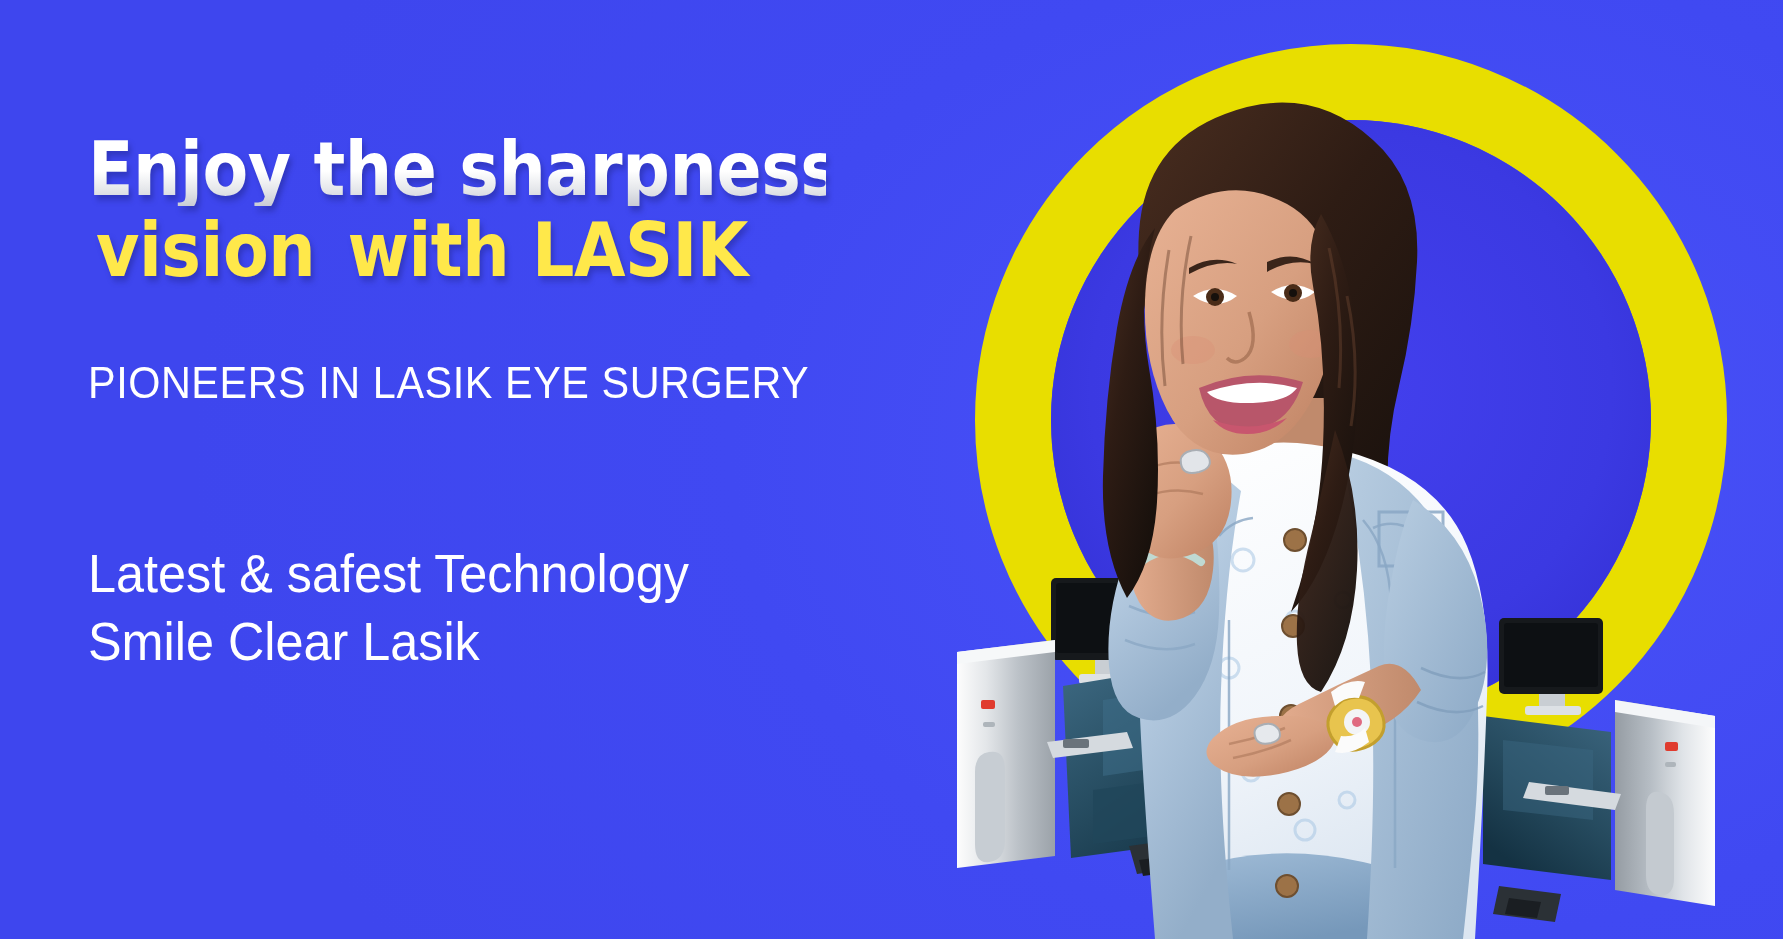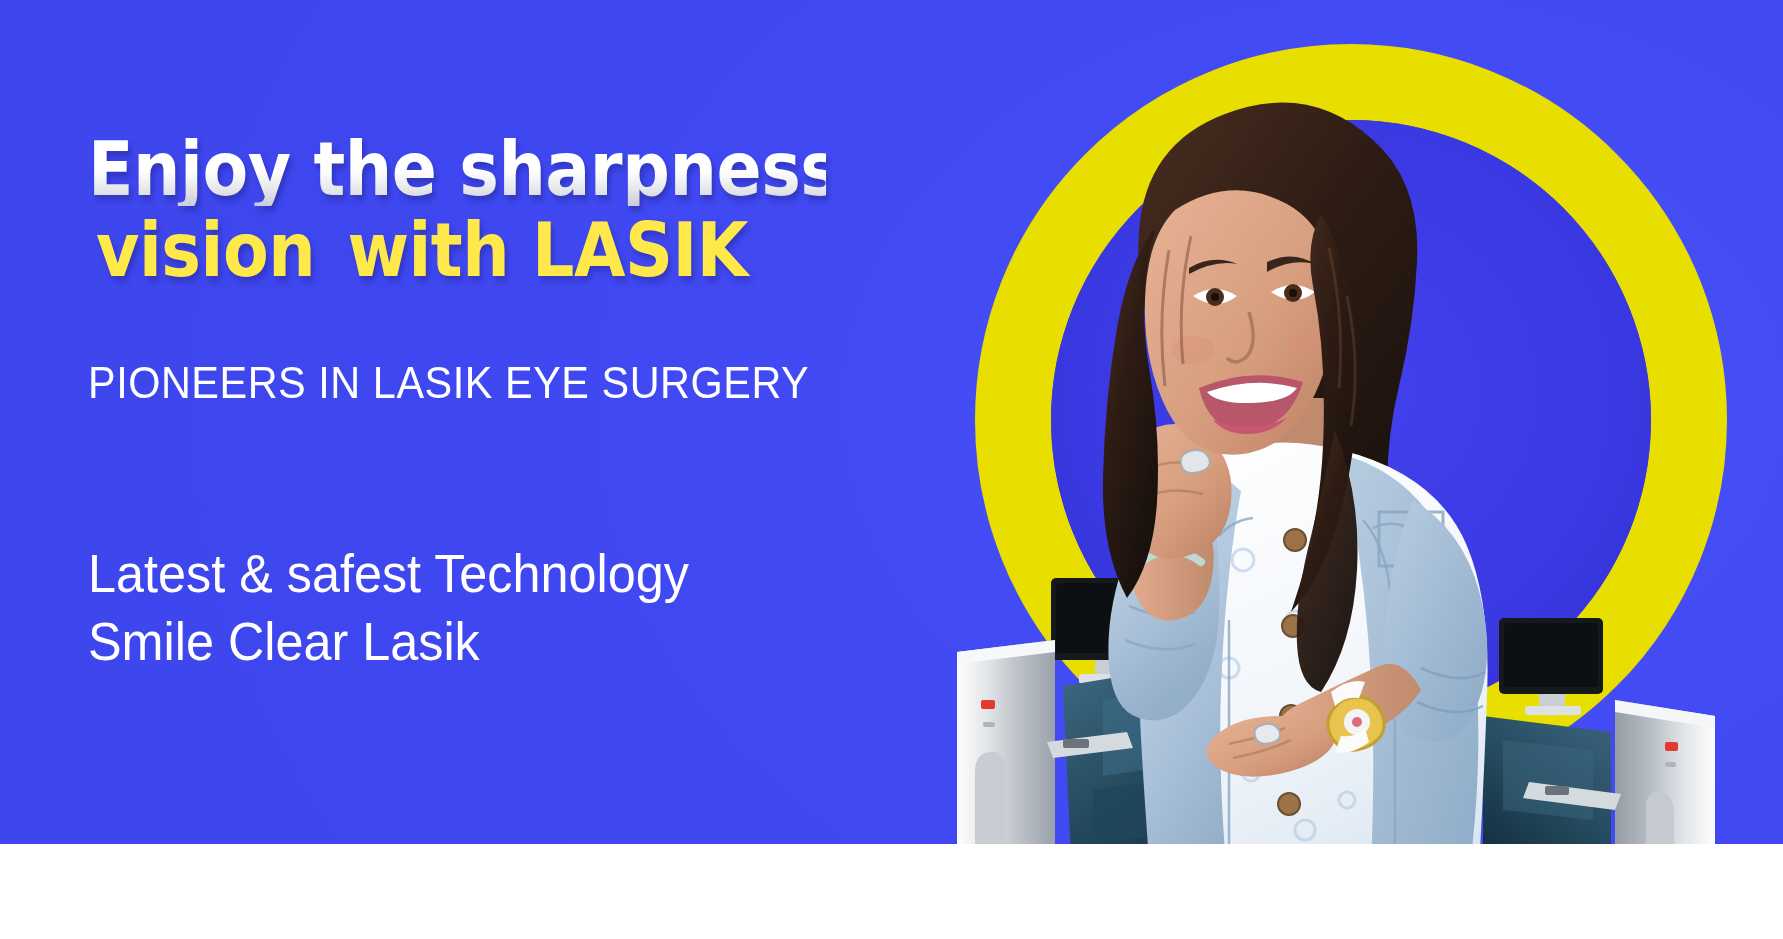--- a/index.html
+++ b/index.html
@@ -4,21 +4,21 @@
 <title>LASIK Banner</title>
 <style>
   * { margin:0; padding:0; box-sizing:border-box; }
   html, body {
     width:1783px; height:939px;
     overflow:hidden;
     font-family:"Liberation Sans", sans-serif;
   }
   .banner {
     position:relative;
-    width:1783px; height:844px;
+    width:1783px; height:939px;
     background:
       radial-gradient(ellipse 1200px 900px at 78% 48%, #4A52F8 0%, #4049F2 55%, #3E46EE 100%),
       linear-gradient(135deg,#4650F7 0%, #3D46F0 100%);
     overflow:hidden;
   }
 
   
   .art {
     position:absolute;
     right:0; top:0;

